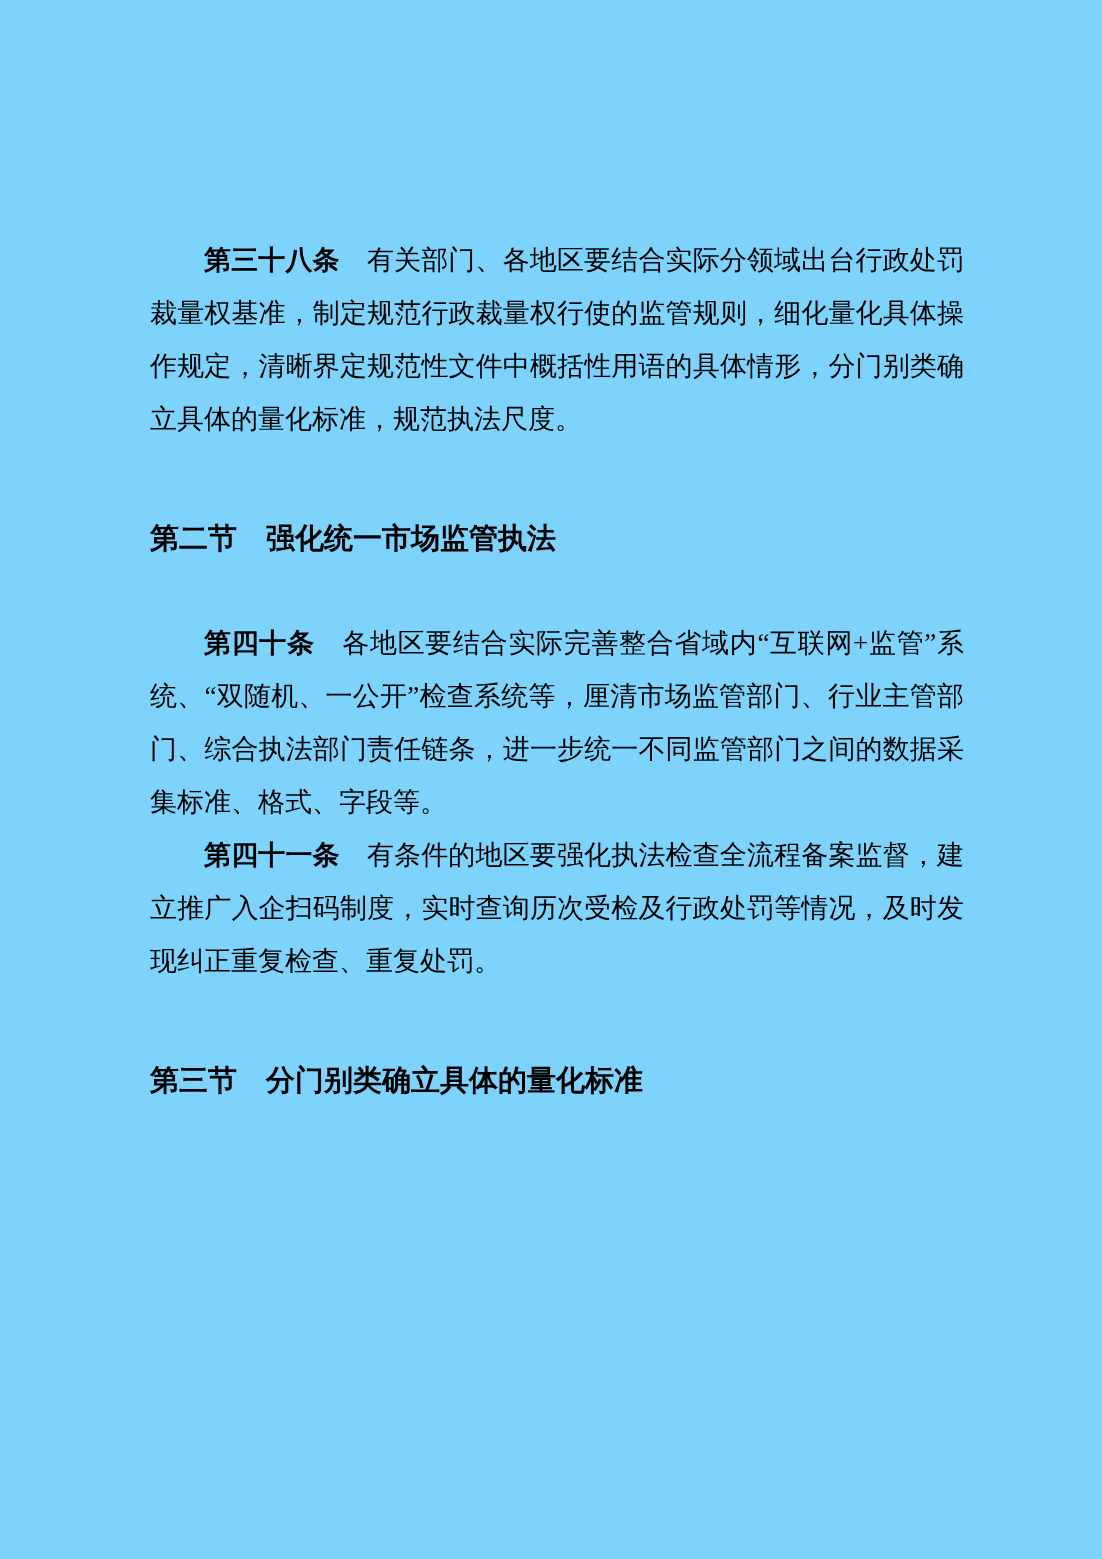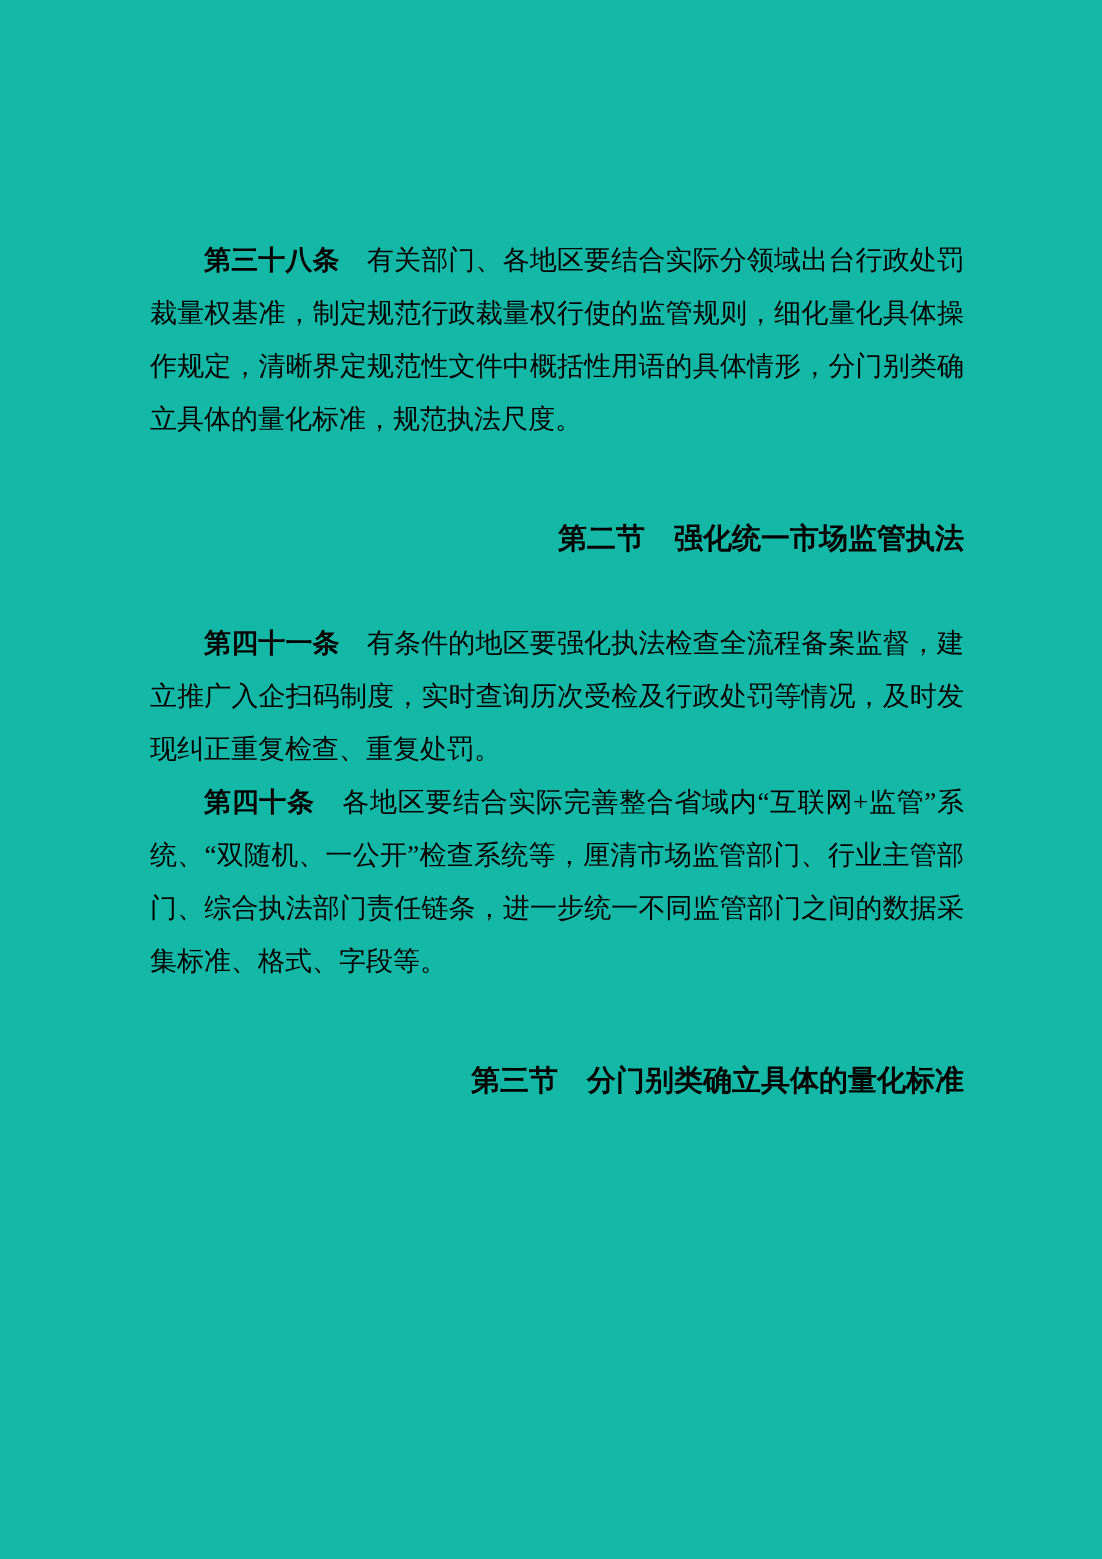--- a/index.html
+++ b/index.html
@@ -5,21 +5,21 @@
   html, body {
     margin: 0;
     padding: 0;
     background: #ffffff;
   }
   .page {
     position: relative;
     width: 1102px;
     height: 1559px;
     margin: 0 auto;
-    background: #14b8a6;
+    background: #7dd3fc;
     color: #000000;
     overflow: hidden;
     font-family: "Liberation Serif", serif;
   }
   .doc-body {
     position: absolute;
     left: 150px;
     top: 234px;
     width: 814px;
   }
@@ -36,29 +36,29 @@
   .article-label {
     font-family: "Liberation Sans", sans-serif;
     font-weight: 700;
   }
   h2.section-heading {
     margin: 66px 0 52px 0;
     font-family: "Liberation Sans", sans-serif;
     font-weight: 700;
     font-size: 29px;
     line-height: 53px;
-    text-align: right;
+    text-align: left;
     text-indent: 0;
     color: #000000;
   }
 </style>
 </head>
 <body>
 
 <div class="page">
   <section class="doc-body">
       <p class="article"><span class="article-label">第三十八条</span><span class="article-text">　有关部门、各地区要结合实际分领域出台行政处罚裁量权基准，制定规范行政裁量权行使的监管规则，细化量化具体操作规定，清晰界定规范性文件中概括性用语的具体情形，分门别类确立具体的量化标准，规范执法尺度。</span></p>
       <h2 class="section-heading"><span>第二节</span><span>　强化统一市场监管执法</span></h2>
+      <p class="article"><span class="article-label">第四十条</span><span class="article-text">　各地区要结合实际完善整合省域内“互联网+监管”系统、“双随机、一公开”检查系统等，厘清市场监管部门、行业主管部门、综合执法部门责任链条，进一步统一不同监管部门之间的数据采集标准、格式、字段等。</span></p>
       <p class="article"><span class="article-label">第四十一条</span><span class="article-text">　有条件的地区要强化执法检查全流程备案监督，建立推广入企扫码制度，实时查询历次受检及行政处罚等情况，及时发现纠正重复检查、重复处罚。</span></p>
-      <p class="article"><span class="article-label">第四十条</span><span class="article-text">　各地区要结合实际完善整合省域内“互联网+监管”系统、“双随机、一公开”检查系统等，厘清市场监管部门、行业主管部门、综合执法部门责任链条，进一步统一不同监管部门之间的数据采集标准、格式、字段等。</span></p>
       <h2 class="section-heading"><span>第三节</span><span>　分门别类确立具体的量化标准</span></h2>
     </section>
 </div>
 
 </body></html>

